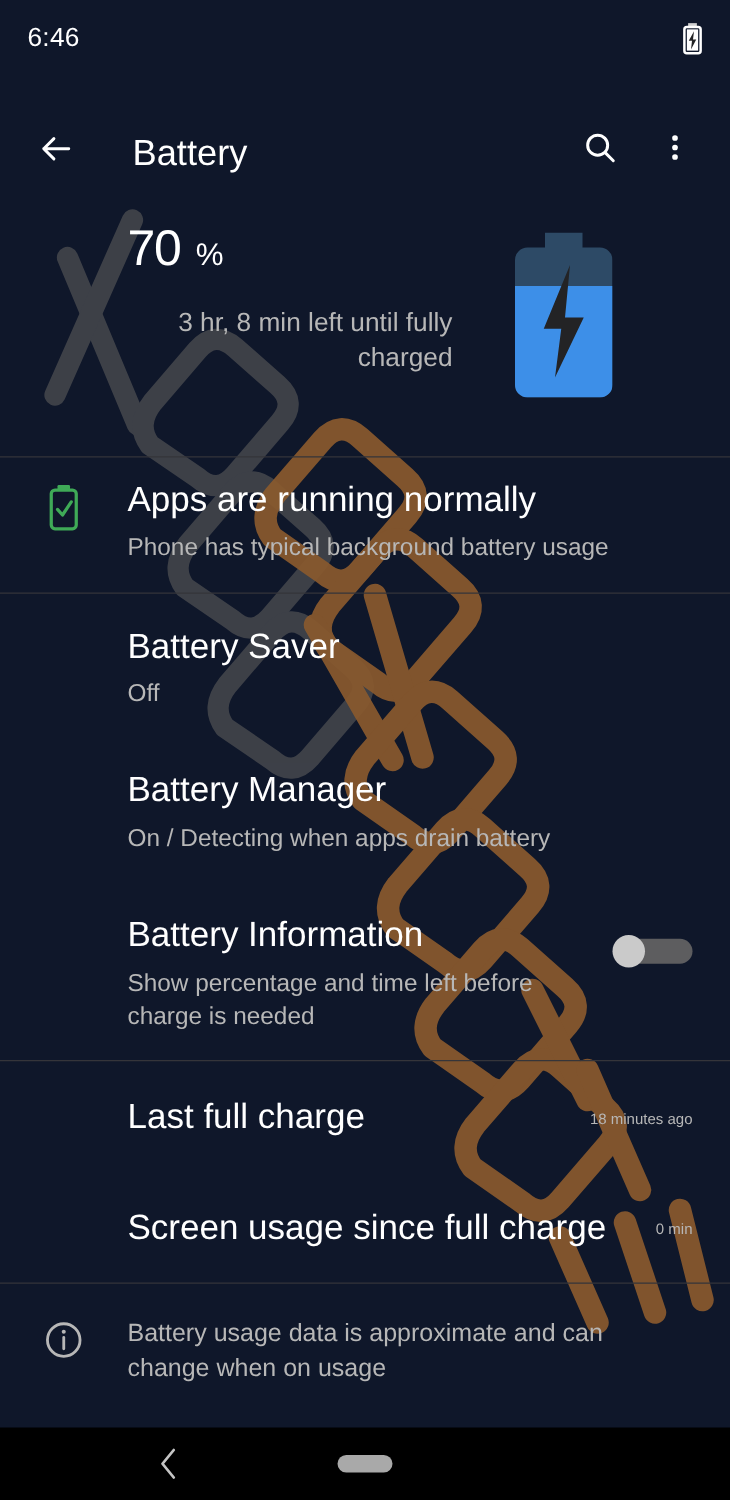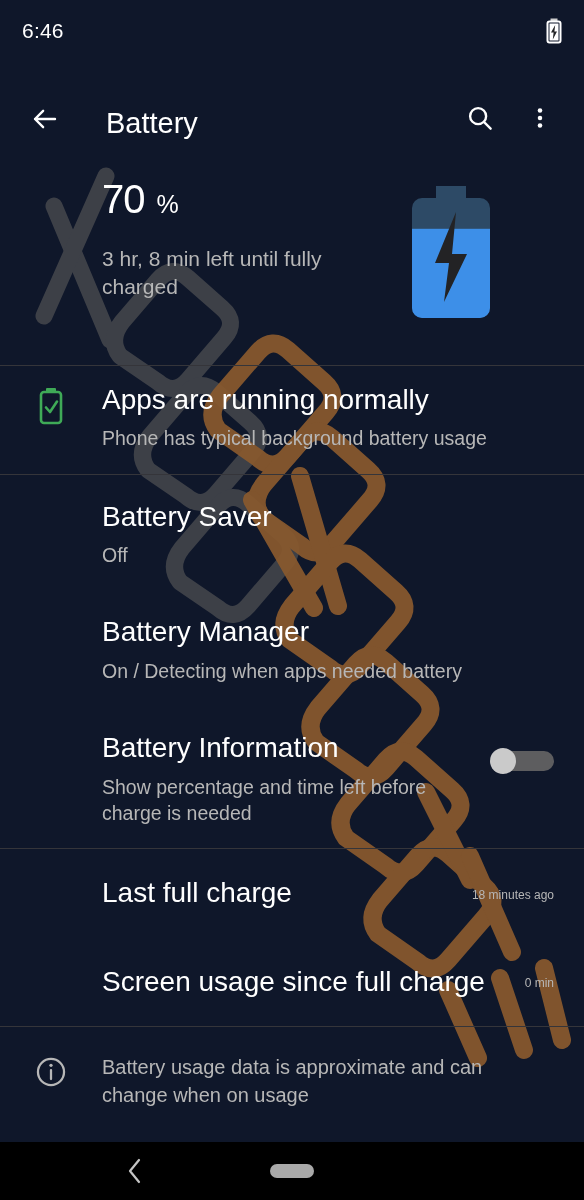--- a/index.html
+++ b/index.html
@@ -91,20 +91,21 @@
     font-size:25px;
     font-weight:400;
     margin-left:12px;
   }
   #charge-estimate {
     color:#b7b7b7;
     font-size:21px;
     line-height:1.35;
     margin-top:26px;
     max-width:260px;
+    text-align:right;
   }
   #battery-graphic { margin-top:6px; margin-right:62px; }
 
   
   .divider {
     position:relative; z-index:10;
     height:1px; background:#35353a;
     width:100%;
   }
 
@@ -320,21 +321,21 @@
     <div class="row no-icon">
       <div class="row-body">
         <div class="row-title">Battery Saver</div>
         <div class="row-subtitle">Off</div>
       </div>
     </div>
 
     <div class="row no-icon">
       <div class="row-body">
         <div class="row-title">Battery Manager</div>
-        <div class="row-subtitle">On / Detecting when apps needed battery</div>
+        <div class="row-subtitle">On / Detecting when apps drain battery</div>
       </div>
     </div>
 
     <div class="row no-icon">
       <div class="row-body">
         <div class="row-title">Battery Information</div>
         <div class="row-subtitle">Show percentage and time left before charge is needed</div>
       </div>
       <div class="row-trailing">
         <div class="toggle">

